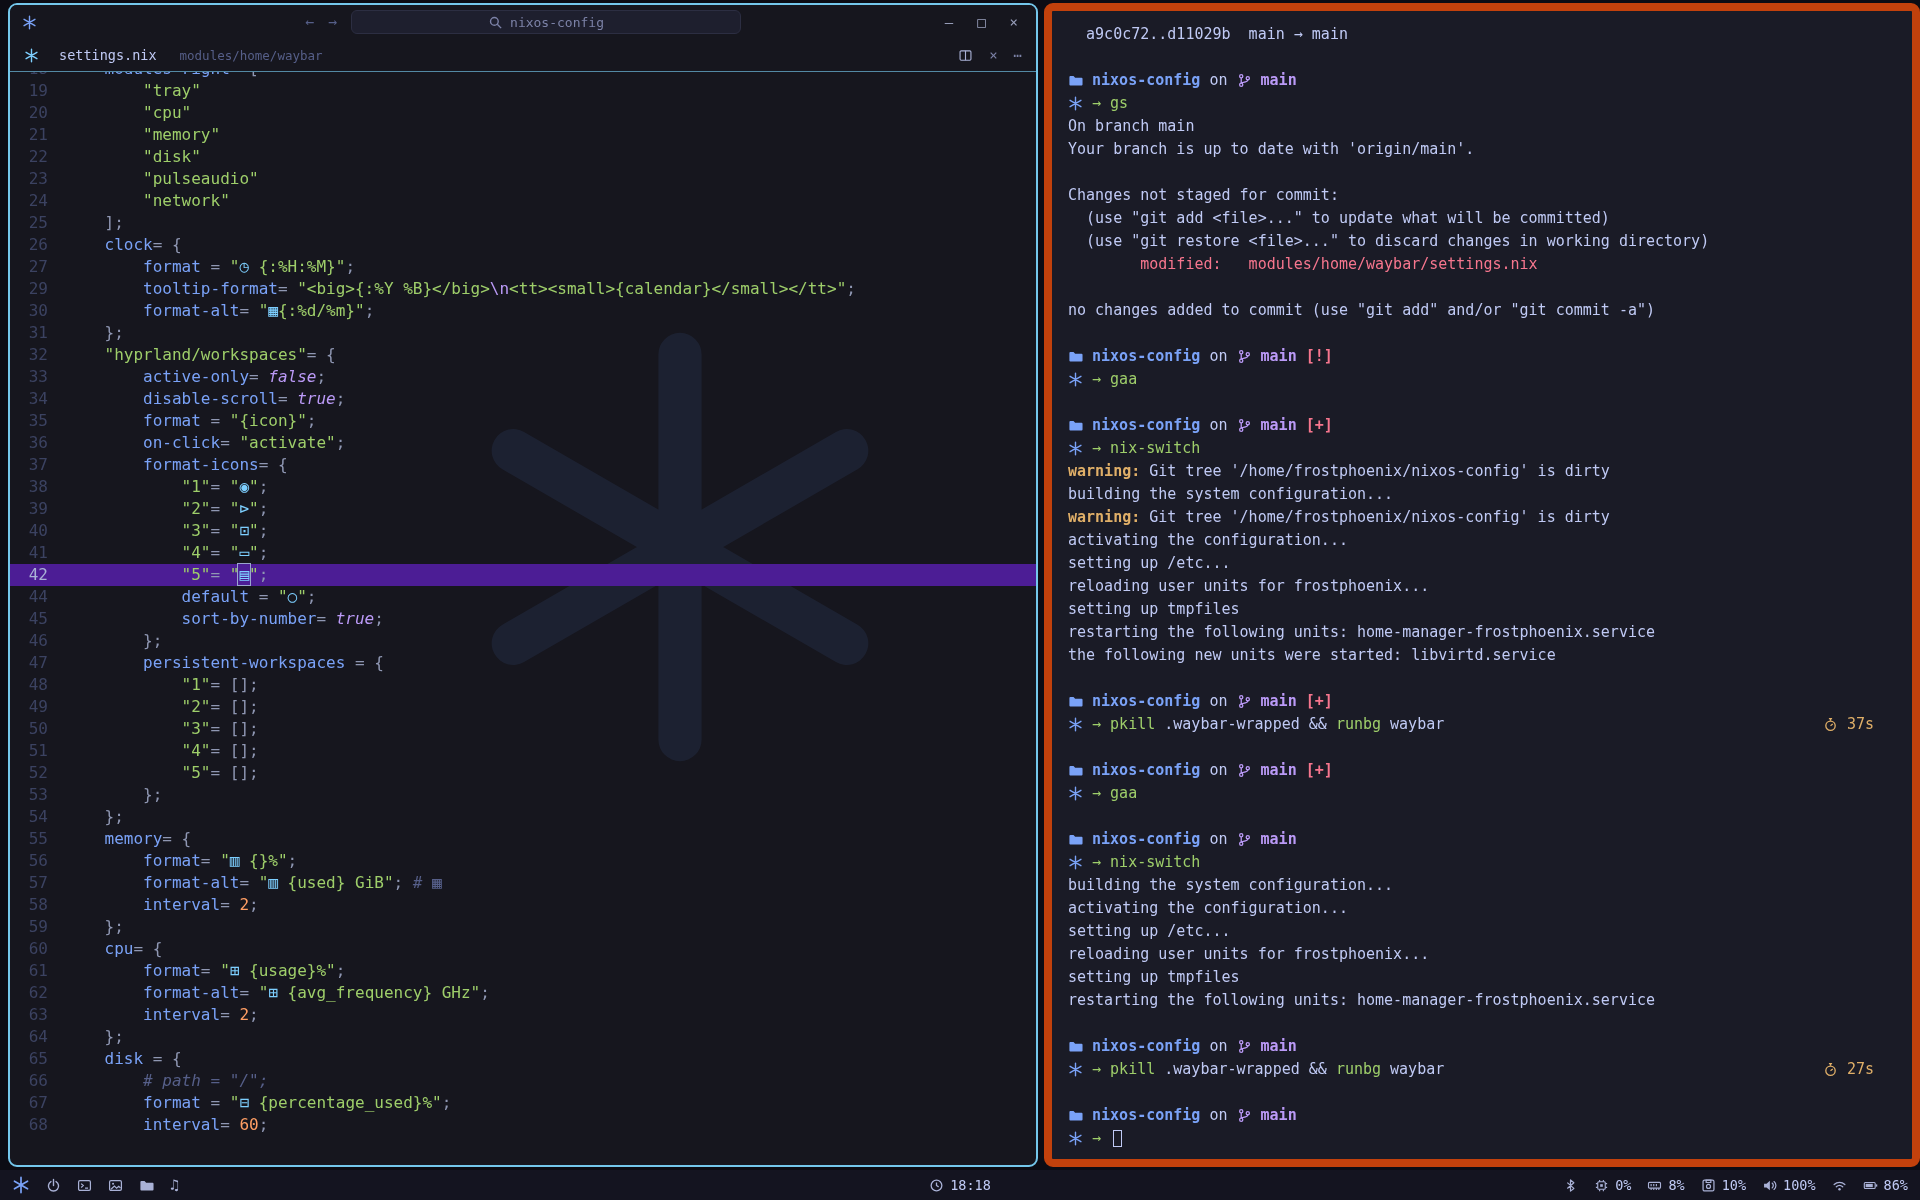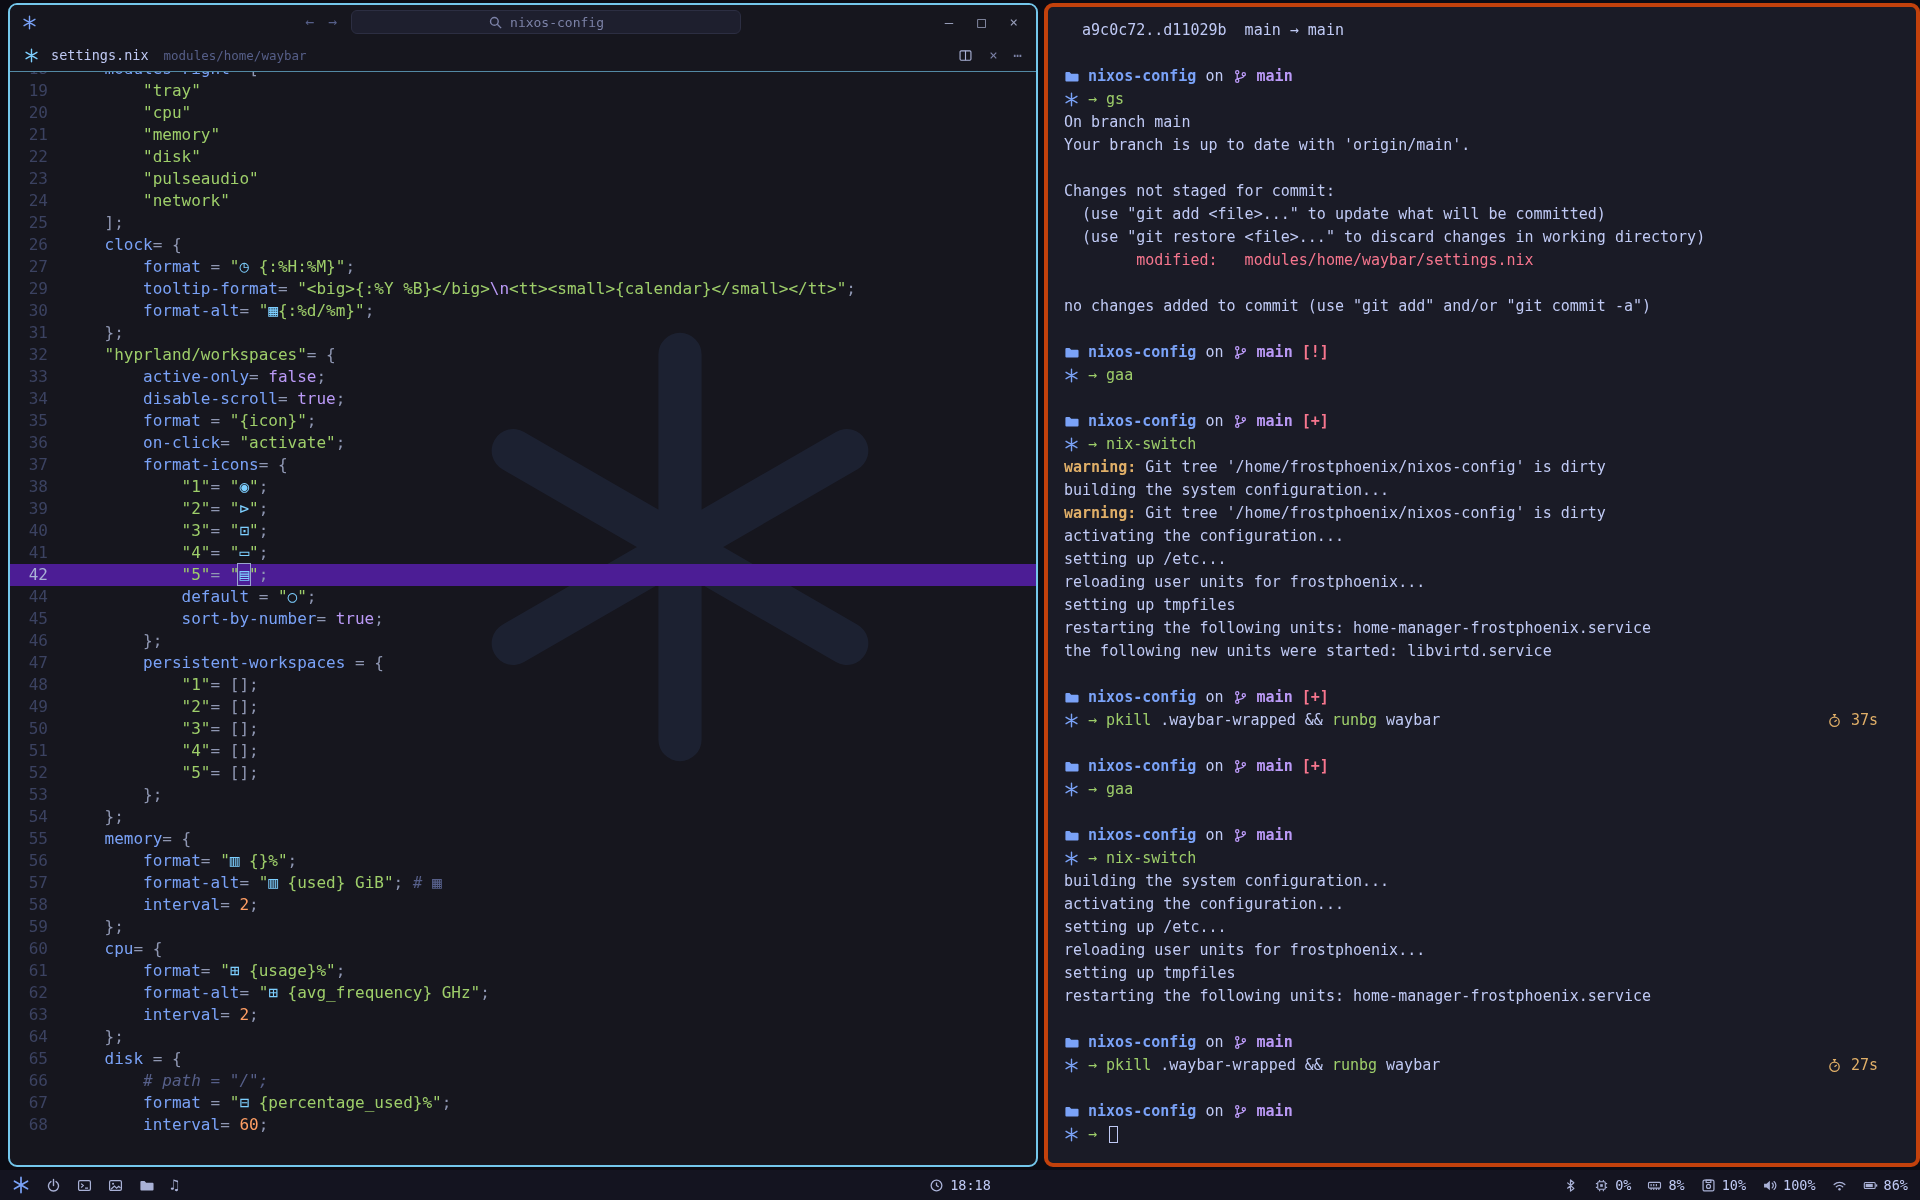--- a/index.html
+++ b/index.html
@@ -15,41 +15,41 @@
   .tb-left{display:flex;align-items:center;padding-left:12px;gap:8px;z-index:2}
   .tb-center{position:absolute;left:0;right:0;display:flex;justify-content:center;align-items:center;gap:14px}
   .navarrow{color:#565f89;font-size:15px;line-height:1}
   .searchbox{width:390px;height:24px;background:#1e1f2e;border:1px solid #2c2e42;border-radius:6px;
     display:flex;align-items:center;justify-content:center;gap:7px;color:#7c82a7;font-size:13px}
   .tb-right{margin-left:auto;display:flex;gap:24px;padding-right:18px;color:#9aa0bd;font-size:14px;z-index:2}
   .tb-right span{cursor:default}
 
   .tabbar{height:33px;flex:none;display:flex;align-items:center;background:#16161e;
     border-bottom:1px solid rgba(116,199,236,.65);padding:0 14px}
-  .tab{display:flex;align-items:center;gap:12px;font-size:13.5px}
+  .tab{display:flex;align-items:center;gap:20px;font-size:13.5px}
   .tab-name{color:#c0caf5}
   .tab-path{color:#565f89;font-size:12.5px;margin-left:3px}
   .tab-actions{margin-left:auto;display:flex;gap:16px;color:#7c82a7;font-size:14px;align-items:center}
 
   .editor{flex:1;position:relative;overflow:hidden;font-size:16px;line-height:22px}
   .codewrap{position:absolute;top:-14px;left:0;right:0}
   .cl{display:flex;white-space:pre}
   .cl.cur{background:#4c1d95}
   .ln{flex:none;width:56px;text-align:right;padding-right:18px;color:#3b4261}
   .cur .ln{color:#a9b1d6}
   .lt{flex:1}
   .key{color:#7aa2f7}.str{color:#9ece6a}.p{color:#8f97b3}
-  .bool{color:#bb9af7;}.num{color:#ff9e64}
+  .bool{color:#bb9af7;font-style:italic}.num{color:#ff9e64}
   .com{color:#565f89;font-style:italic}.esc{color:#bb9af7}
   .ico{color:#7dcfff}
   .ccur{outline:1px solid #9aa5ce;outline-offset:1px}
   .watermark{position:absolute;left:440px;top:240px;width:460px;height:470px;color:#222b42;opacity:.55}
 
   
-  .terminal{flex:1;min-width:0;background:#1a1b26;border:4px solid #c2410c;border-radius:9px;
+  .terminal{flex:1;min-width:0;background:#1a1b26;border:8px solid #c2410c;border-radius:9px;
     padding:12px 38px 0 16px;font-size:15px;line-height:23px;color:#c0caf5;overflow:hidden}
   .trow{display:flex;align-items:center;white-space:pre;height:23px}
   .fg{color:#c0caf5}.blue{color:#7aa2f7}.mauve{color:#bb9af7}.green{color:#9ece6a}
   .yellow{color:#e0af68}.red{color:#f7768e}.b{font-weight:700}
   .tright{margin-left:auto;display:flex;align-items:center}
   .tcursor{display:inline-block;width:9px;height:17px;border:1.5px solid #c0caf5;margin-left:3px}
 
   .ic{display:inline-flex;align-items:center}
   .trow .ic svg{width:15px;height:15px}
 

